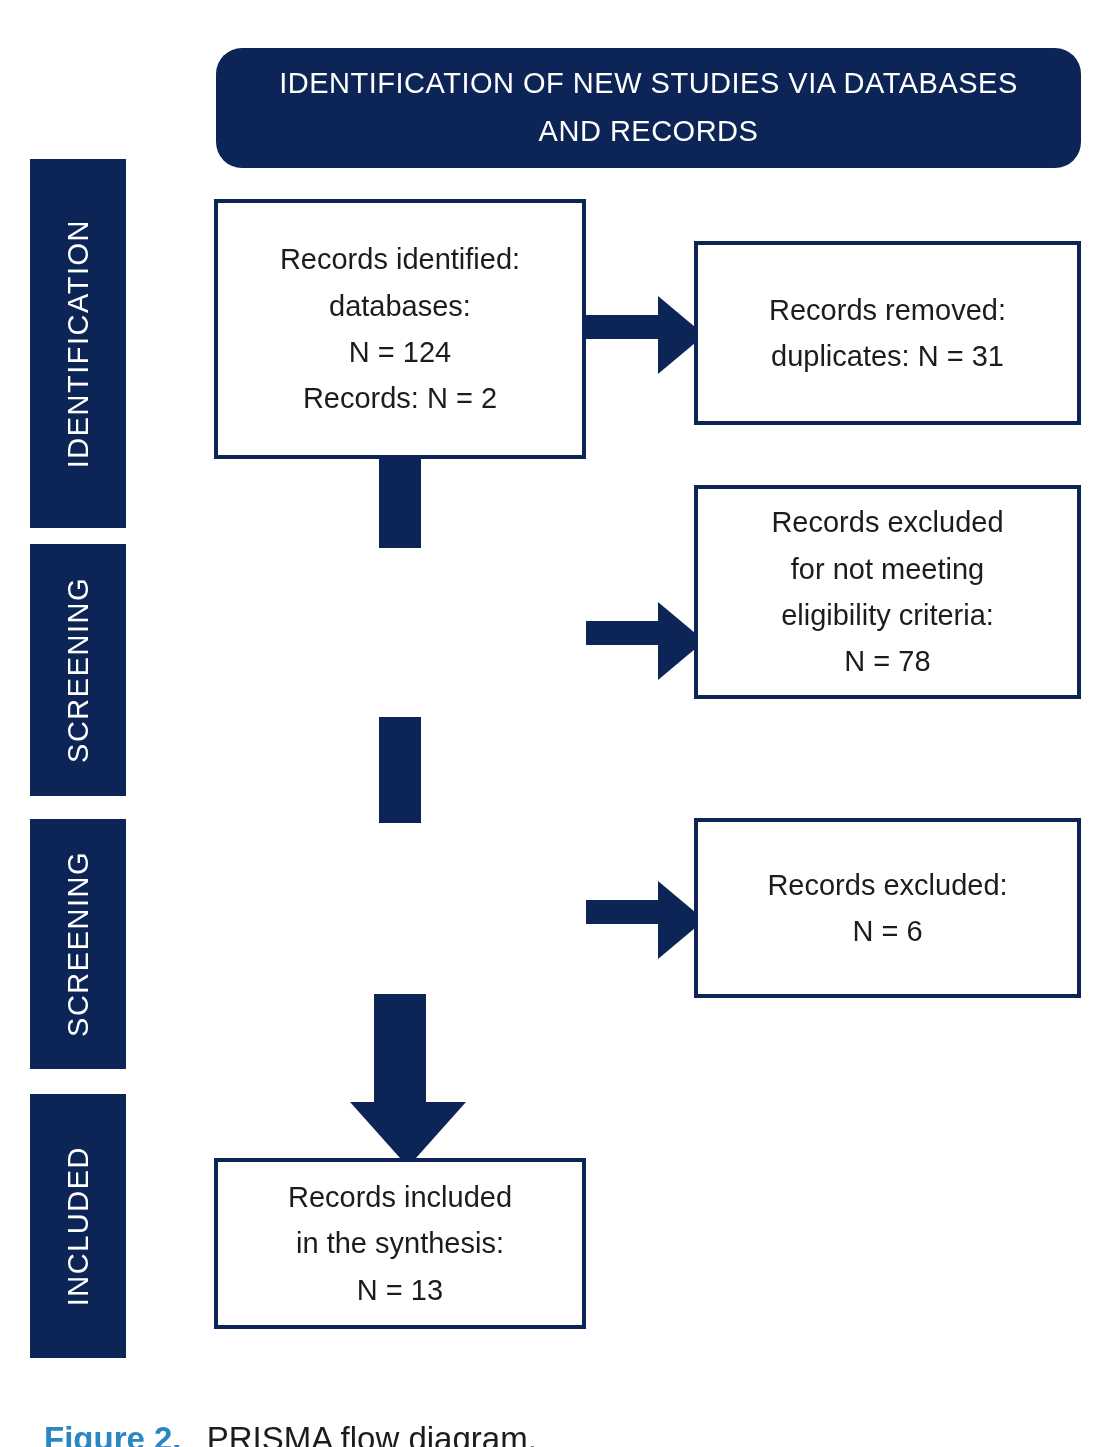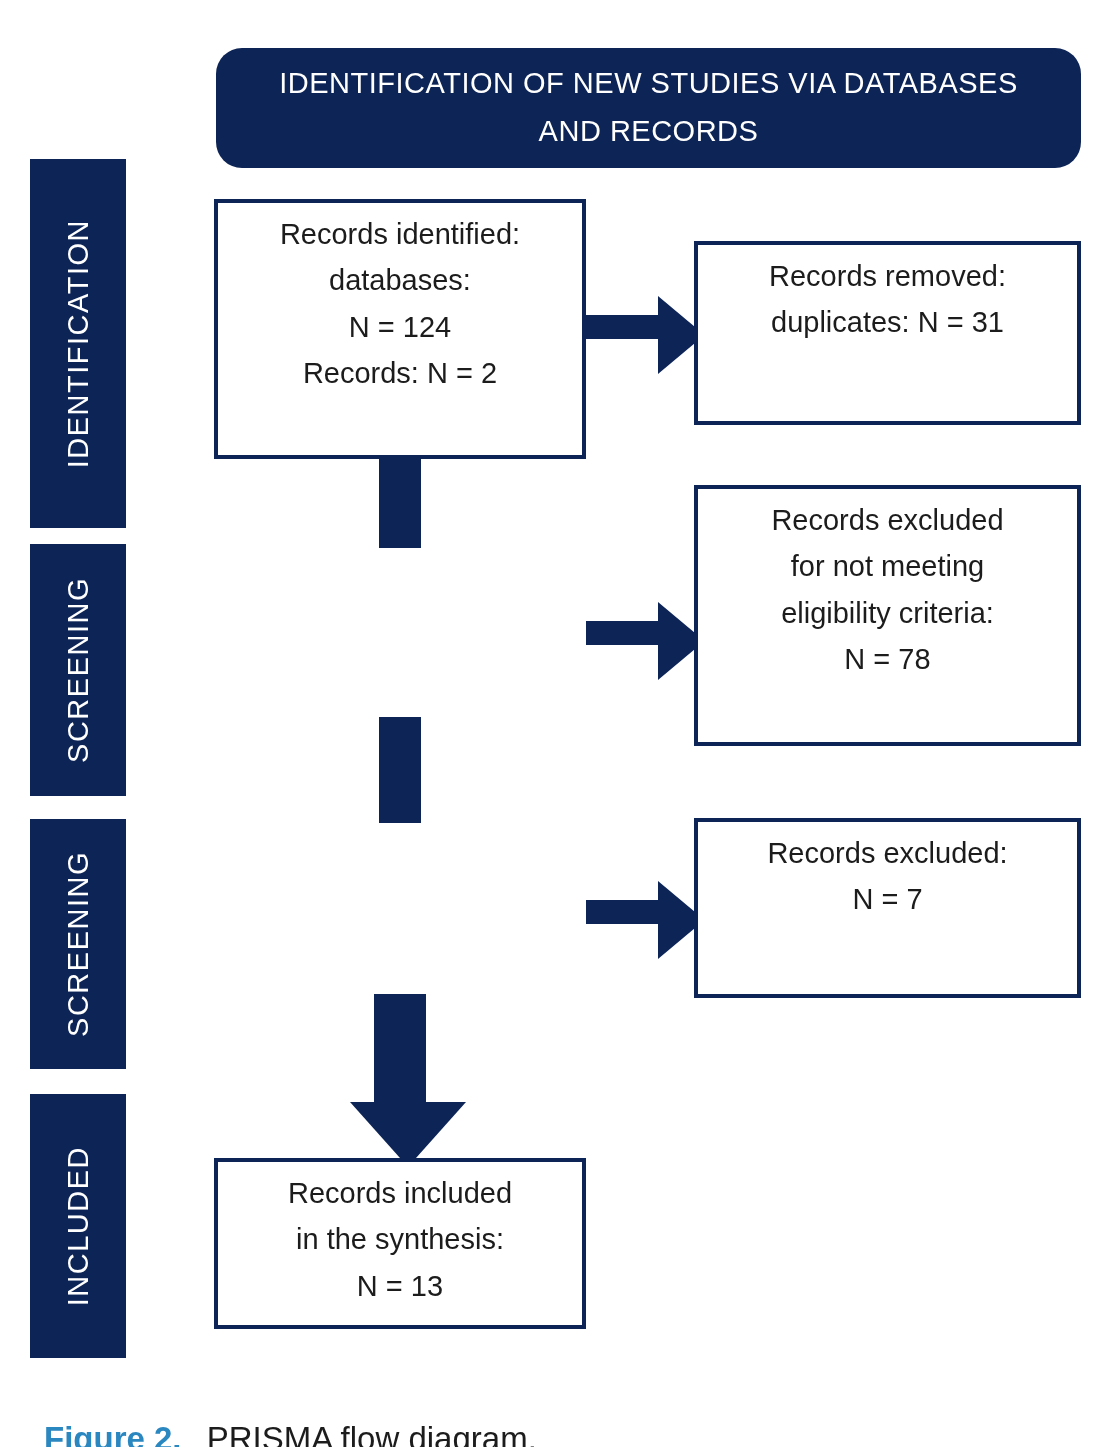--- a/index.html
+++ b/index.html
@@ -49,21 +49,21 @@
     color:#ffffff;
     font-size:29px;
     letter-spacing:1.5px;
     white-space:nowrap;
   }
   
   .fbox{
     position:absolute;
     background:#ffffff;
     border:4px solid var(--navy);
-    display:flex;justify-content:center;
+    display:flex;align-items:center;justify-content:center;
     text-align:center;
   }
   .box-text{
     font-size:29px;
     line-height:1.6;
     white-space:pre-line;
     color:var(--ink);
     padding:0 14px;
   }
   
@@ -125,29 +125,29 @@
   <div class="fbox" style="left:198px;top:1142px;width:372px;height:171px">
     <div class="box-text">Records included
 in the synthesis:
 N = 13</div>
   </div>
 
   <div class="fbox" style="left:678px;top:225px;width:387px;height:184px">
     <div class="box-text">Records removed:
 duplicates: N = 31</div>
   </div>
-  <div class="fbox" style="left:678px;top:469px;width:387px;height:261px">
+  <div class="fbox" style="left:678px;top:469px;width:387px;height:214px">
     <div class="box-text">Records excluded
 for not meeting
 eligibility criteria:
 N = 78</div>
   </div>
   <div class="fbox" style="left:678px;top:802px;width:387px;height:180px">
     <div class="box-text">Records excluded:
-N = 7</div>
+N = 6</div>
   </div>
 
   <div class="shaft" style="left:363px;top:441px;width:42px;height:91px"></div>
   <div class="shaft" style="left:363px;top:701px;width:42px;height:106px"></div>
 
   <div class="shaft" style="left:358px;top:978px;width:52px;height:110px"></div>
   <div class="tri-down" style="left:334px;top:1086px"></div>
 
   <div class="shaft h" style="left:570px;top:299px;width:74px"></div>
   <div class="tri-right" style="left:642px;top:280px"></div>

